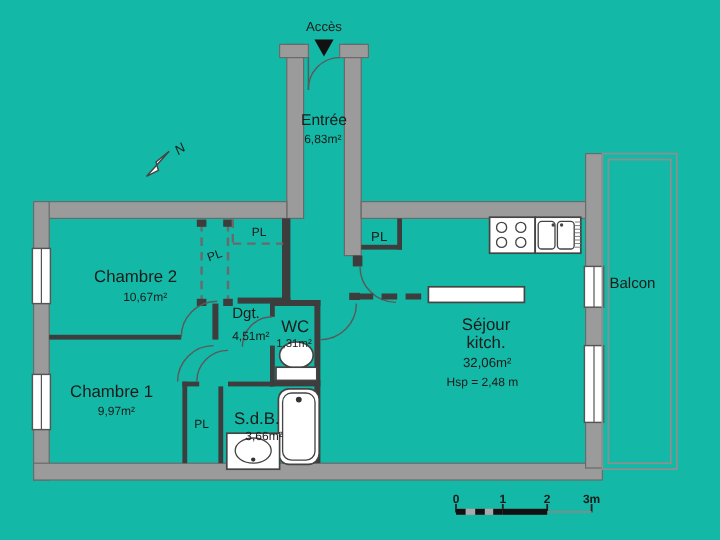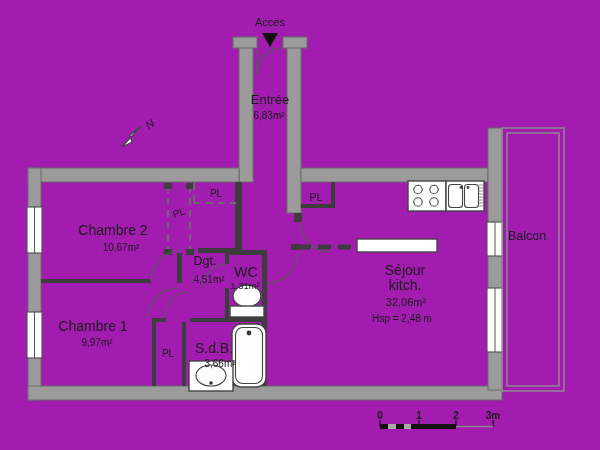--- a/index.html
+++ b/index.html
@@ -1,16 +1,16 @@
 <!DOCTYPE html>
 <html><head>
 <meta charset="utf-8">
 <style>
   html,body{margin:0;padding:0;background:#ffffff;}
-  .stage{position:relative;width:600px;height:450px;background:#a21caf;overflow:hidden;
+  .stage{position:relative;width:600px;height:450px;background:#14b8a6;overflow:hidden;
          font-family:"Liberation Sans", sans-serif;}
   svg text{font-family:"Liberation Sans", sans-serif;fill:#1a1a1a;}
   .t14{font-size:14px;}
   .t13{font-size:13px;}
   .t12{font-size:12.5px;}
   .t11{font-size:11px;}
   .t10{font-size:10px;}
   .t9{font-size:9.5px;}
   .bold{font-weight:bold;}
   .wall{fill:#9b9b9b;stroke:#6a6a6a;stroke-width:1;}

